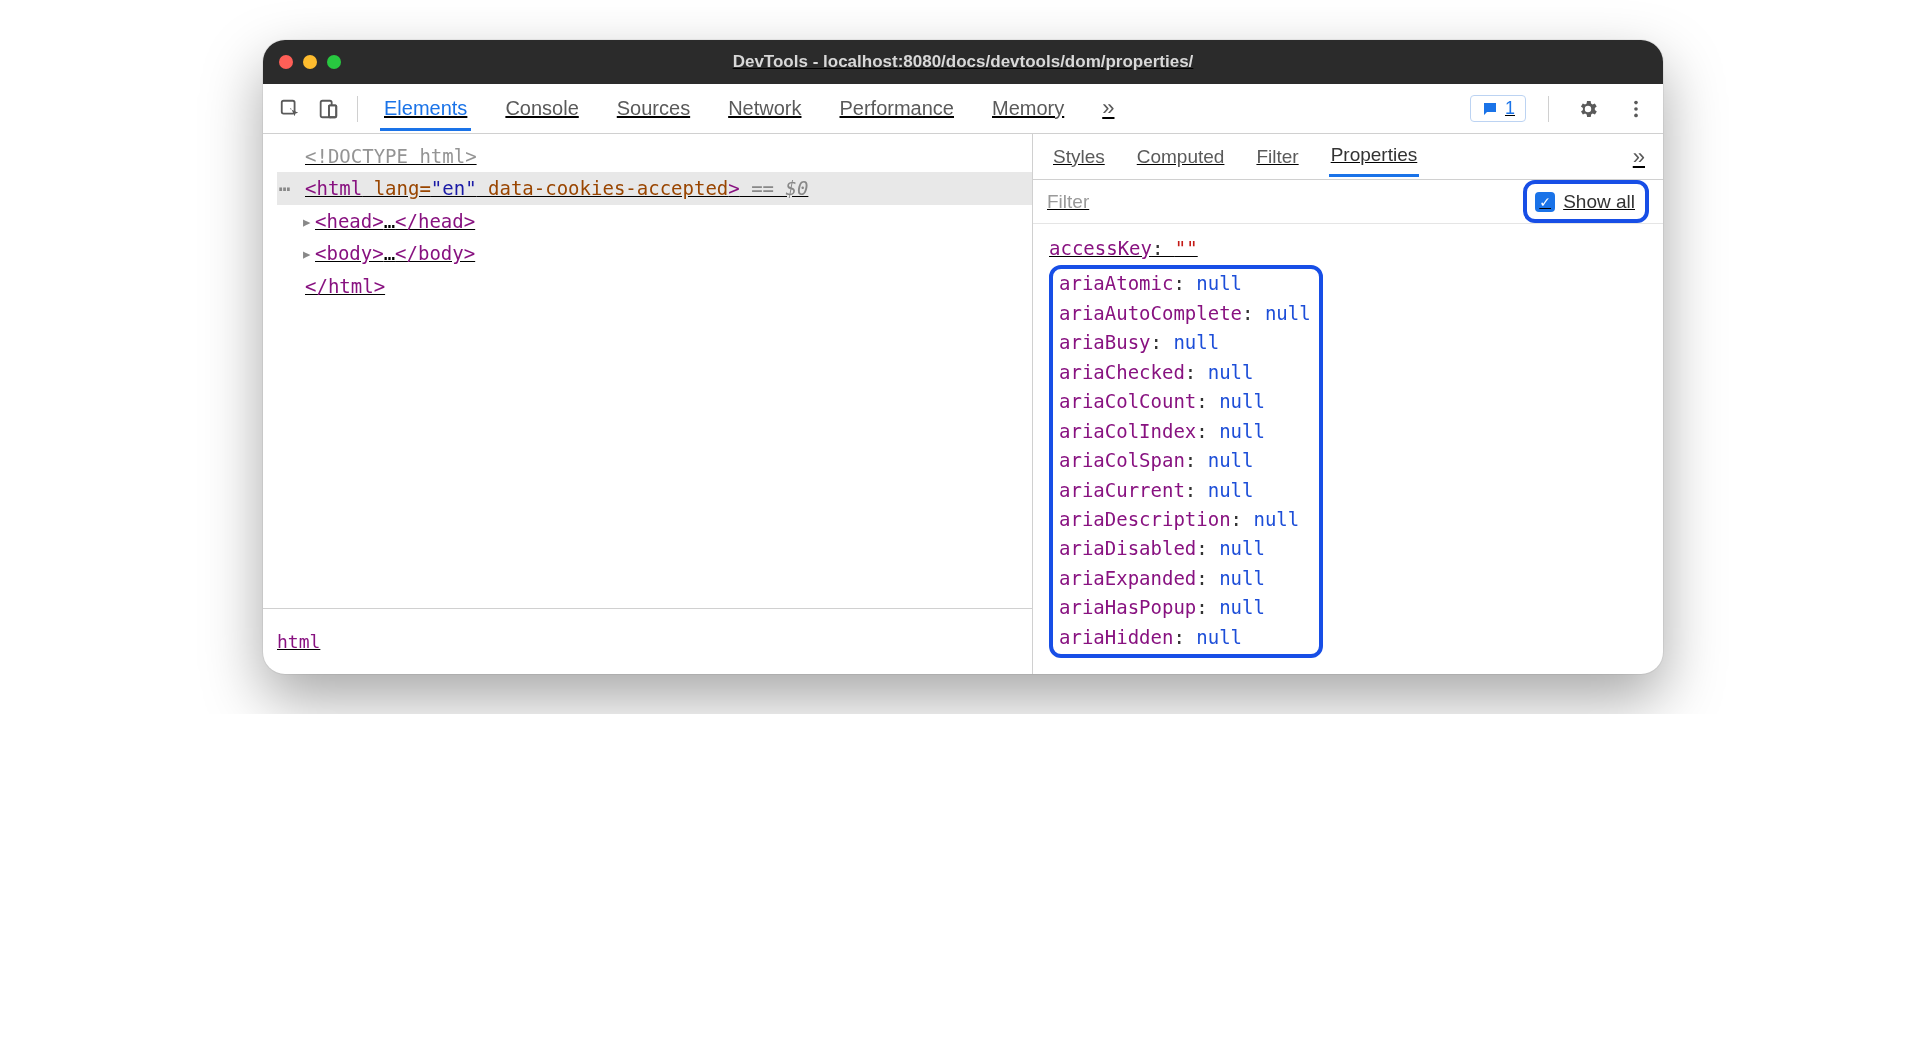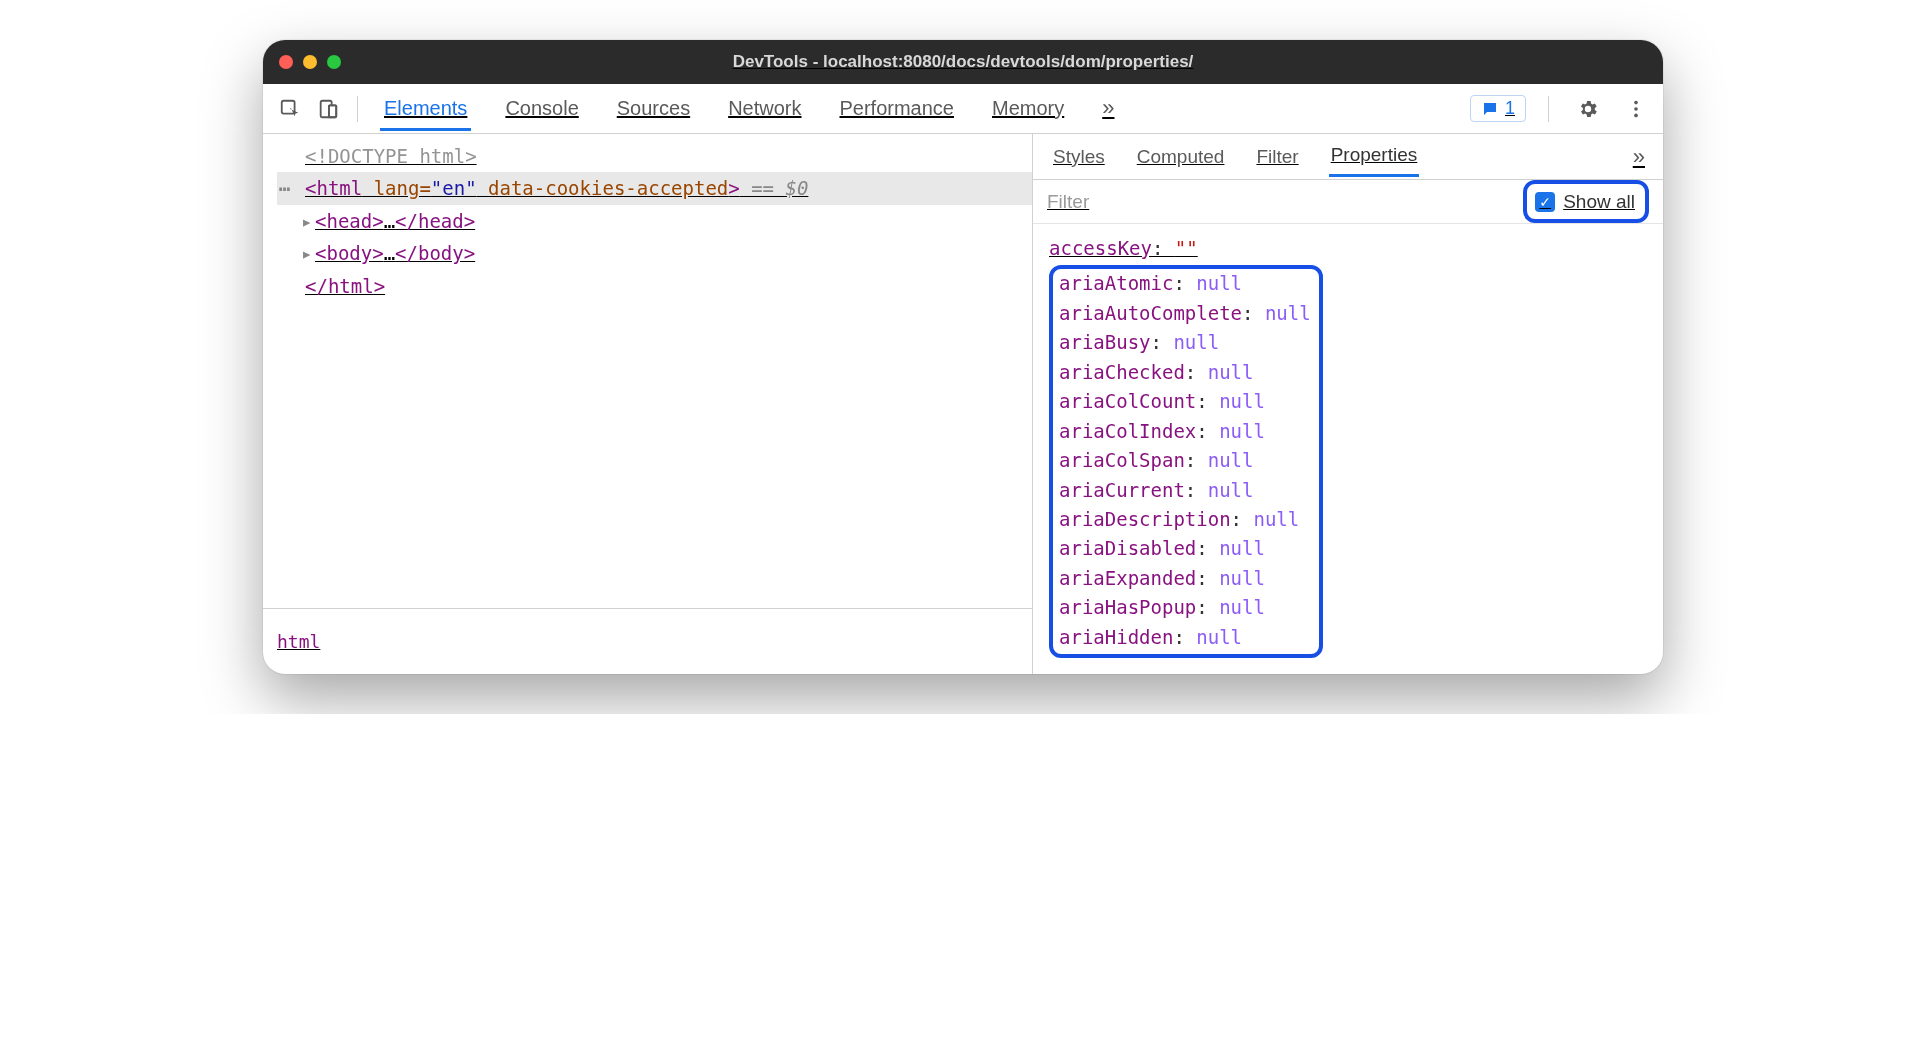--- a/index.html
+++ b/index.html
@@ -129,21 +129,21 @@
     display:flex; align-items:center; justify-content:center; color:#fff; font-size:14px;
   }
   .props {
     flex:1; overflow:hidden; padding:10px 0 6px 16px;
     font-family:Menlo,Consolas,monospace; font-size:19px; line-height:1.55;
   }
   .prop-row { white-space:nowrap; }
   .p-key { color:#881280; }
   .p-colon { color:#333; }
   .p-val-str { color:#c41a16; }
-  .p-val-null { color:#8b5cf6; }
+  .p-val-null { color:#1d4ed8; }
   .highlight-box {
     border:4px solid #174ee6; border-radius:12px;
     padding: 0 8px 2px 6px; margin-top:2px; display:inline-block;
   }
 </style>
 </head>
 <body>
 
 <div class="window">
 

